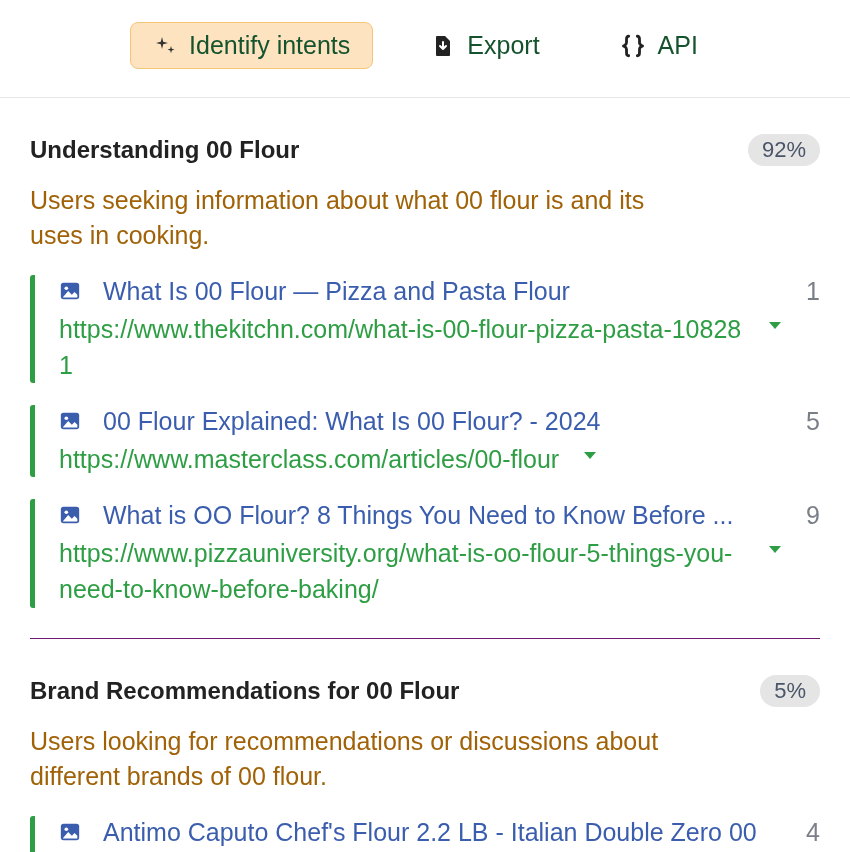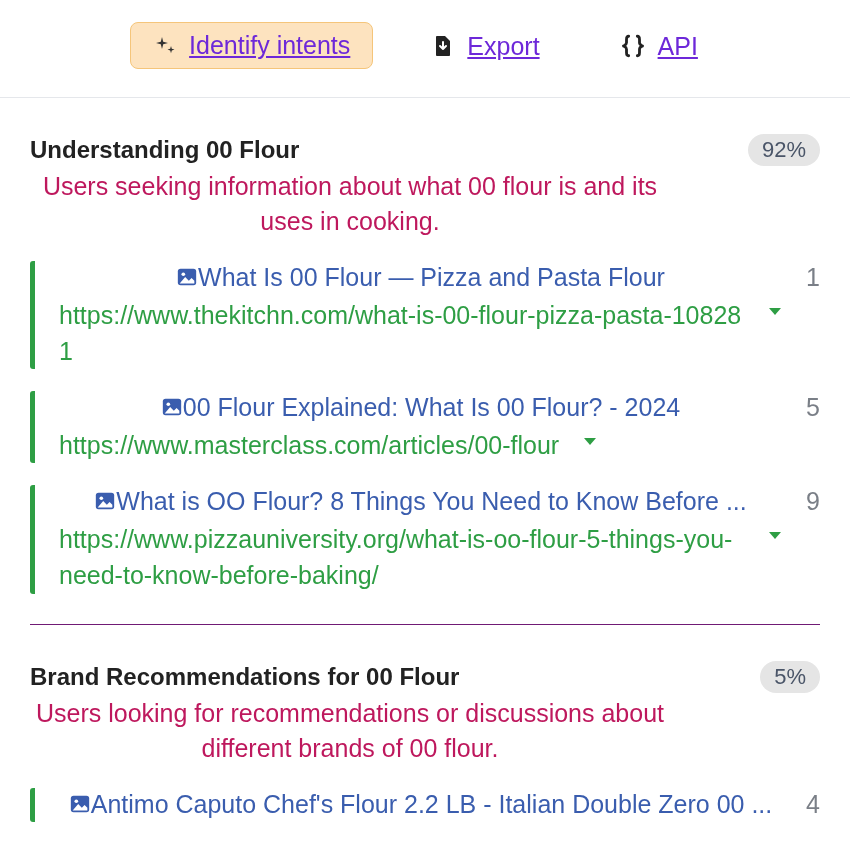--- a/index.html
+++ b/index.html
@@ -17,45 +17,44 @@
   .toolbar {
     display:flex;
     align-items:center;
     justify-content:center;
     gap:36px;
     padding:22px 0 28px;
     border-bottom:1px solid #e5e7eb;
   }
   .btn {
     display:inline-flex;
-    align-items:flex-end;
+    align-items:center;
     gap:12px;
     font-size:25px;
     font-weight:500;
-    color:#6d28d9;
+    color:#14532d;
     cursor:pointer;
     padding:10px 22px;
     border-radius:8px;
     line-height:1;
-    text-decoration:underline;
   }
   .btn.primary {
     background:#fde3bf;
     border:1px solid #f5c57a;
   }
   .icon { display:inline-flex; align-items:center; justify-content:center; }
 
   .content { padding:0 30px; }
 
   .group { padding-top:36px; }
   .group + .group { border-top:1px solid #701a75; margin-top:30px; }
 
   .group-header { display:flex; align-items:flex-start; justify-content:space-between; }
   .group-title { font-size:24px; font-weight:700; color:#222; line-height:1.3; }
-  .group-desc { font-size:25px; color:#be185d; margin-top:4px; max-width:640px; line-height:1.4;text-align:center; }
+  .group-desc { font-size:25px; color:#a16207; margin-top:18px; max-width:640px; line-height:1.4; }
 
   .badge {
     background:#e5e5e5;
     color:#4a5568;
     font-size:22px;
     font-weight:500;
     padding:3px 14px;
     border-radius:999px;
     white-space:nowrap;
   }
@@ -65,21 +64,21 @@
     display:flex;
     align-items:flex-start;
     border-left:5px solid #2e9e44;
     border-radius:3px;
     padding:0 0 0 24px;
     margin-bottom:22px;
   }
   .item-body { flex:1; min-width:0; padding-right:16px; }
   .item-rank { font-size:25px; color:#7a7f87; padding-top:2px; min-width:22px; text-align:right; }
 
-  .item-title-row { display:flex; align-items:flex-start; gap:0;justify-content:center; }
+  .item-title-row { display:flex; align-items:flex-start; gap:22px; }
   .img-ic { flex-shrink:0; margin-top:5px; }
   .item-title {
     font-size:25px;
     color:#3a5dae;
     line-height:1.35;
     word-break:break-word;
     cursor:pointer;
   }
   .item-url-row {
     display:flex;

